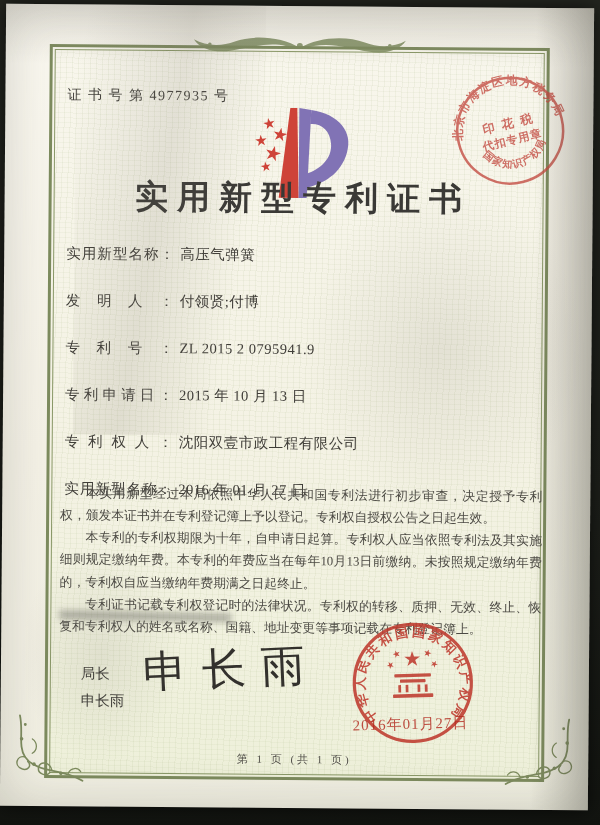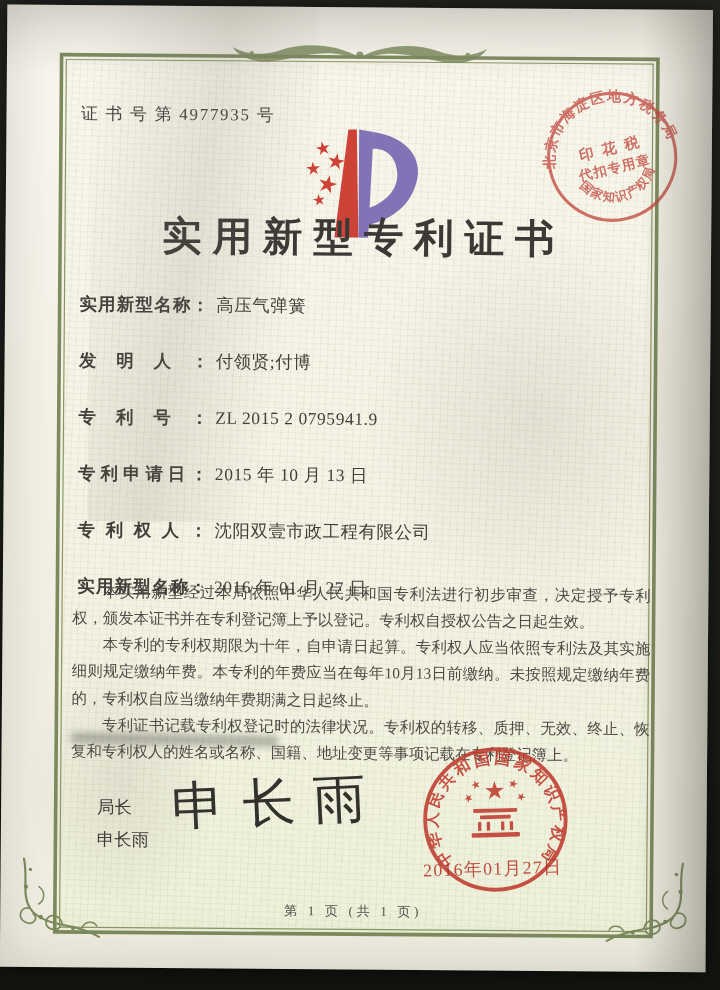--- a/index.html
+++ b/index.html
@@ -36,21 +36,21 @@
     position:absolute;left:62px;top:82px;
     font-size:14px;letter-spacing:1.5px;color:#45433e;
   }
   .logo{position:absolute;left:228px;top:92px;width:132px;height:112px;}
   .title{
     position:absolute;left:0;top:170px;width:100%;text-align:center;
     font-size:33px;font-weight:600;color:#3a3936;letter-spacing:9px;text-indent:9px;
   }
   .fields{position:absolute;left:62px;top:240px;width:470px;}
   .field-row{margin-bottom:28px;font-size:14.5px;color:#403e39;white-space:nowrap;}
-  .flabel{display:inline-block;width:108px;text-align:justify;text-align-last:justify;font-weight:bold;}
+  .flabel{display:inline-block;width:108px;text-align:justify;text-align-last:justify;}
   .fvalue{margin-left:6px;letter-spacing:.5px;}
 
   .body-text{
     position:absolute;left:58px;top:478px;width:482px;
     font-size:12.8px;line-height:1.73;color:#4c4a44;text-align:justify;
   }
   .body-text p{margin:0;text-indent:2em;}
 
   .sig-block{position:absolute;left:80px;top:656px;font-size:14.5px;color:#3c3a36;line-height:27px;}
   .sig-script{

